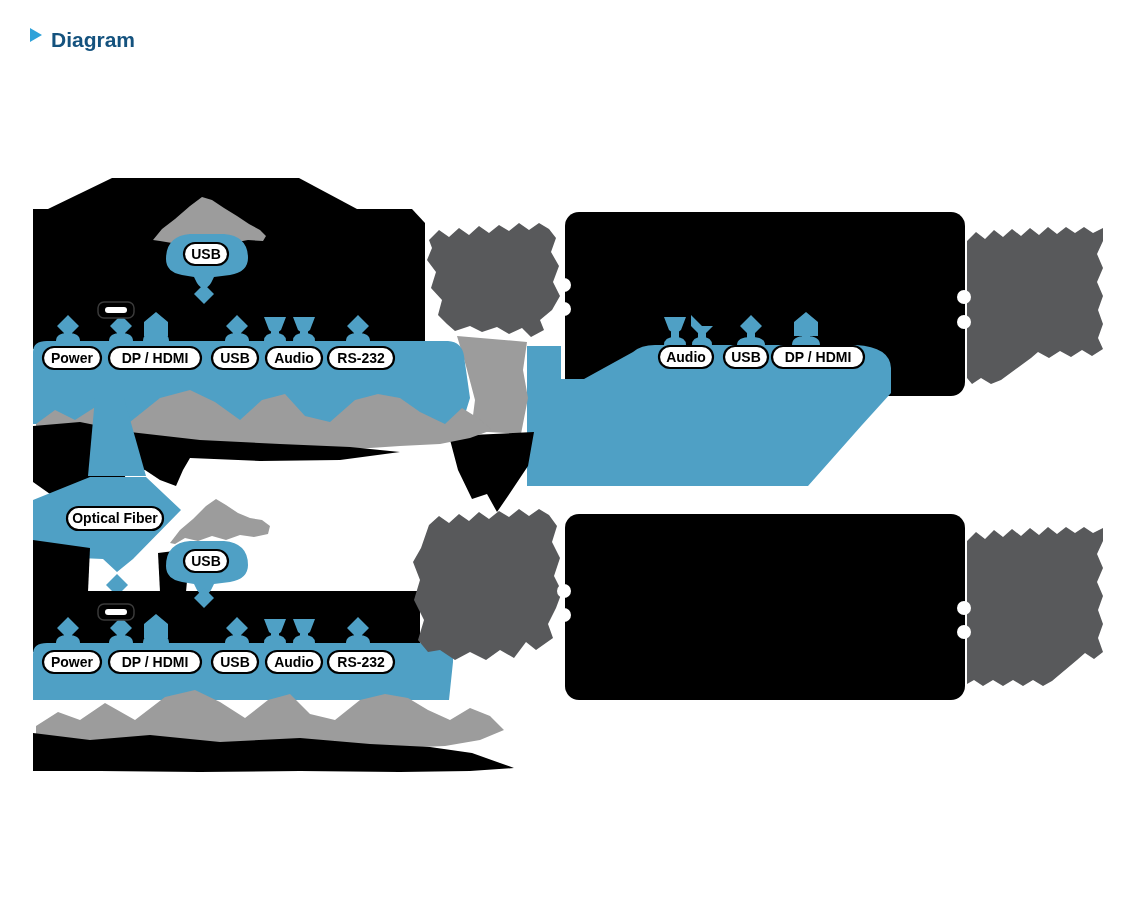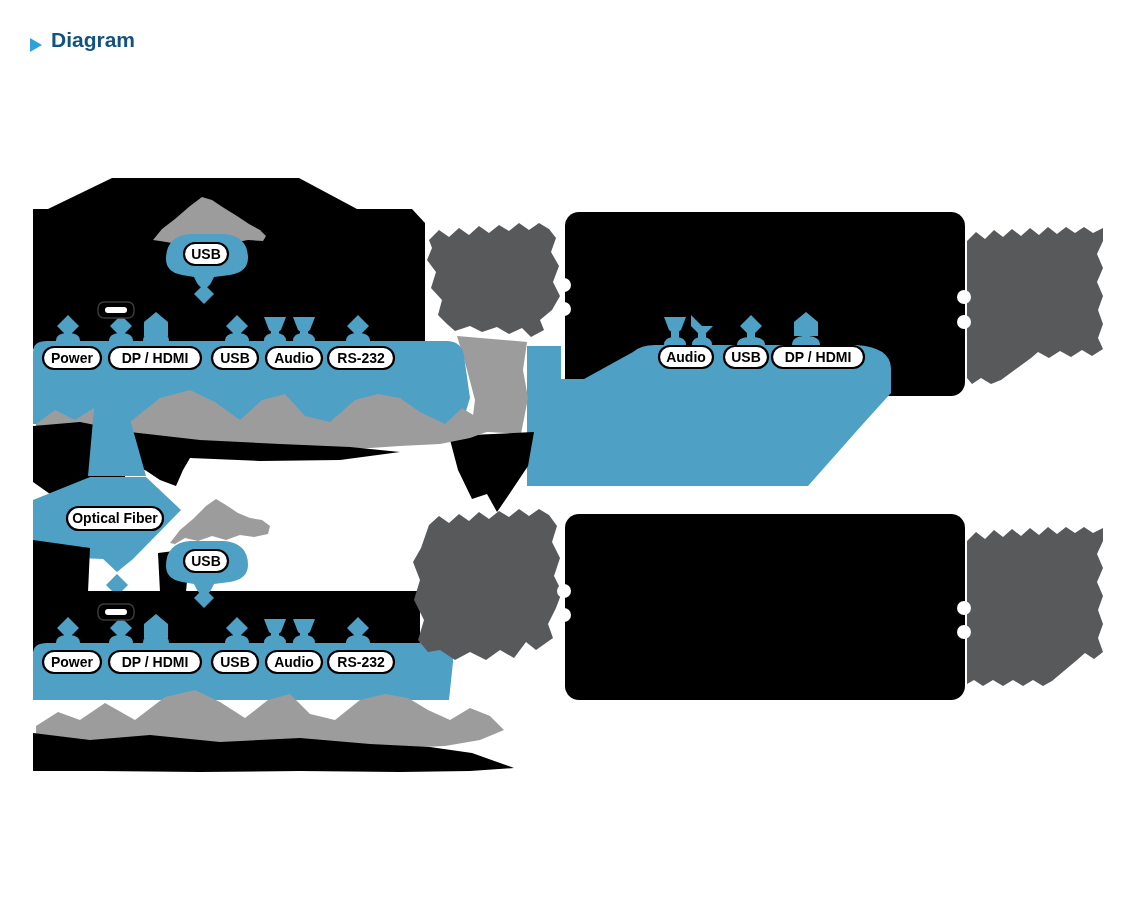--- a/index.html
+++ b/index.html
@@ -1,18 +1,18 @@
 <!DOCTYPE html>
 <html style="--blue: #4FA0C5; --light_grey: #9C9C9C; --dark_grey: #58595B; --black: #000000; --heading_text: #14527E; --heading_arrow: #2FA2D9;"><head>
 <meta charset="utf-8">
 <style>
   html,body{margin:0;padding:0;background:#fff;}
   .canvas{position:relative;width:1140px;height:917px;background:#fff;overflow:hidden;
           font-family:"Liberation Sans",sans-serif;}
-  .header{position:absolute;left:30px;top:28px;display:flex;align-items:flex-end;gap:9px;}
+  .header{position:absolute;left:30px;top:28px;display:flex;align-items:flex-start;gap:9px;}
   .tri{width:0;height:0;border-top:7px solid transparent;border-bottom:7px solid transparent;
        border-left:12px solid var(--heading_arrow,#2FA2D9);}
   .page-title{font-size:21px;font-weight:bold;color:var(--heading_text,#14527E);
               letter-spacing:0px;margin:0;}
   svg{position:absolute;left:0;top:0;}
   .f-blue{fill:var(--blue,#4FA0C5);}
   .f-lgrey{fill:var(--light_grey,#9C9C9C);}
   .f-dgrey{fill:var(--dark_grey,#58595B);}
   .f-black{fill:var(--black,#000000);}
   .f-white{fill:#ffffff;}

